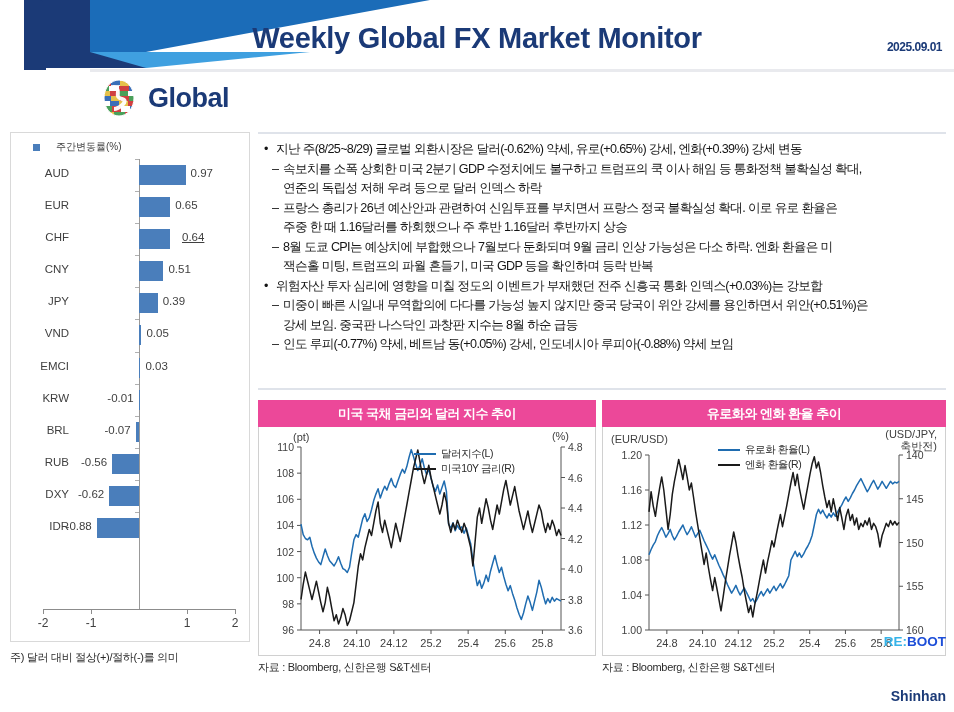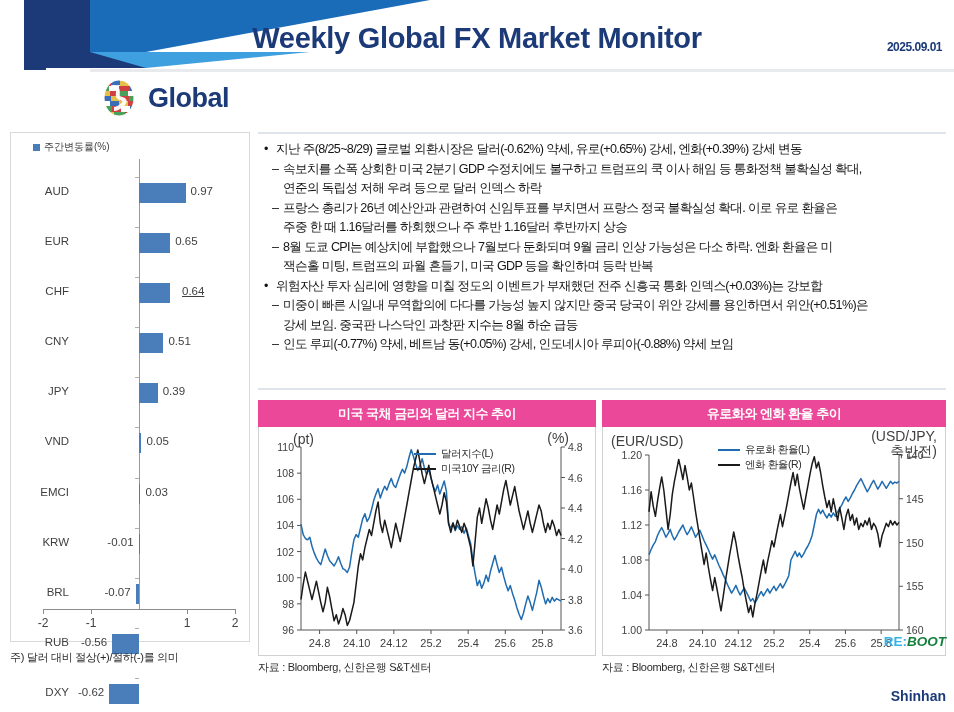--- a/index.html
+++ b/index.html
@@ -56,28 +56,28 @@
   
   #bar-panel {
     position: absolute; left: 10px; top: 132px;
     width: 240px; height: 510px;
     border: 1px solid #d9d9d9;
     background: #fff;
   }
   #bar-legend {
     position: absolute; left: 22px; top: 7px;
     font-size: 10px; color: #3f3f3f;
-    display: flex; align-items: center; gap: 4px;
+    display: flex; align-items: center; gap: 16px;
   }
   .legend-swatch { width: 7px; height: 7px; background: #4a7ebb; display: inline-block; }
   #bar-plot {
     position: absolute; left: 0; top: 26px; width: 238px; height: 450px;
   }
   .bar-row {
-    position: relative; height: 32.1px; width: 238px; margin-top: 18px;
+    position: relative; height: 32.1px; width: 238px;
   }
   .bar-cat {
     position: absolute; left: 10px; top: 8px;
     width: 48px; text-align: right;
     font-size: 11.5px; color: #3f3f3f;
   }
   .bar-rect {
     position: absolute; top: 6px; height: 20px;
     background: #4a7ebb;
   }
@@ -143,35 +143,35 @@
     background: #fff; position: relative;
     height: 229px;
   }
   .lc-src {
     position: absolute; top: 660px; font-size: 11px;
     color: #2b2b2b; letter-spacing: -0.3px;
   }
   #src-left  { left: 258px; }
   #src-right { left: 602px; }
 
-  .ax-unit { position: absolute; font-size: 14px; color: #3f3f3f; }
+  .ax-unit { position: absolute; font-size: 11px; color: #3f3f3f; }
   .lc-legend-item {
     position: absolute; display: flex; align-items: center; gap: 5px;
     font-size: 10.5px; color: #2b2b2b; letter-spacing: -0.4px;
   }
   .ll-line { width: 22px; height: 2.5px; display: inline-block; }
 
   
   #logo {
     position: absolute; right: 8px; bottom: 8px;
     text-align: right; line-height: 1.05;
   }
   #logo-top { font-size: 13.5px; font-weight: bold; letter-spacing: 0px; }
   #logo-re { color: #35b3e8; }
-  #logo-boot { color: #15803d; font-style: italic; }
+  #logo-boot { color: #1d4ed8; }
   #logo-bottom { font-size: 14px; font-weight: bold; color: #1b3a77; margin-top: 40px; }
 </style>
 </head>
 <body>
 
 <div id="page">
 
   <div id="header">
     <svg width="954" height="74" style="position:absolute;left:0;top:0;">
       <polygon points="24,0 24,70 46,70 46,0" fill="#1b3a77"></polygon>

